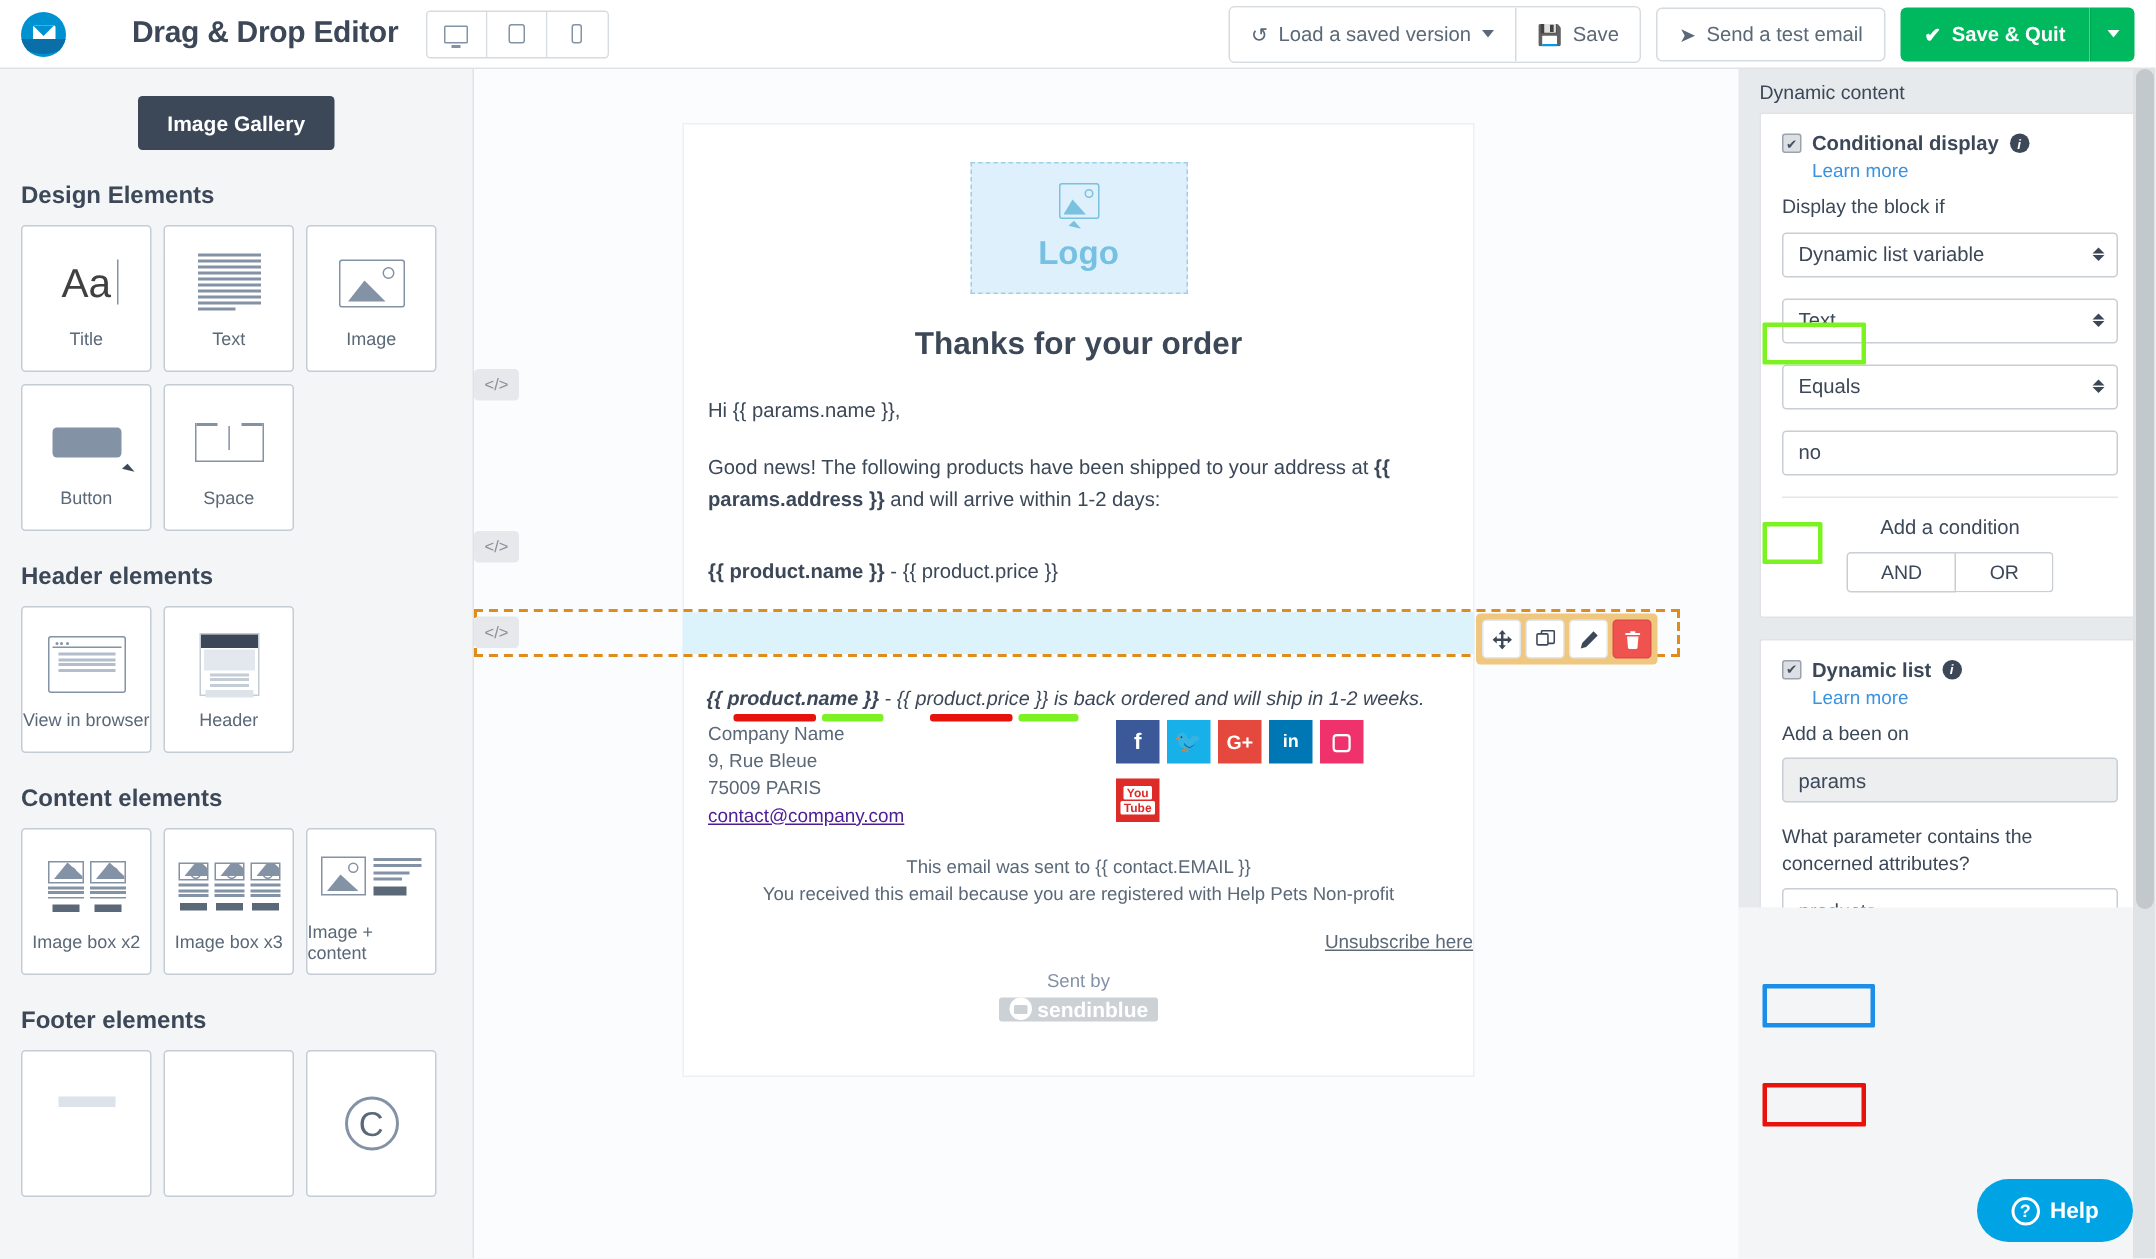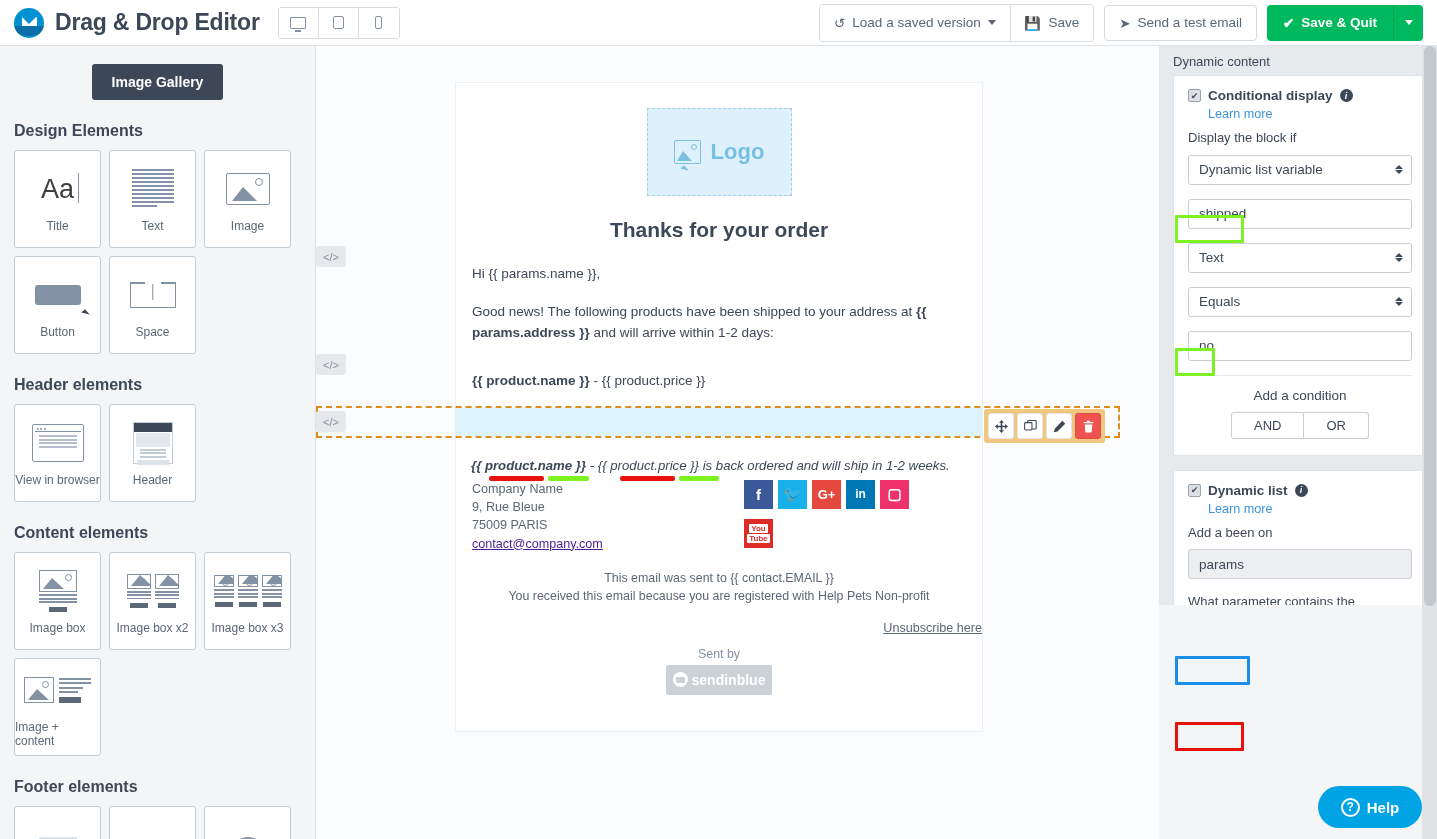--- a/index.html
+++ b/index.html
@@ -33,21 +33,21 @@
   }
   .logo-mark .env:before {
     content: ""; position: absolute; left: 0; top: 0;
     border-left: 7.5px solid transparent; border-right: 7.5px solid transparent;
     border-top: 7px solid #0092d0;
   }
   .logo-mark .swoosh {
     position: absolute; bottom: 2px; left: -2px; width: 34px; height: 10px;
     background: #0a6ea8; border-radius: 0 0 50% 50%/0 0 100% 100%;
   }
-  .brand-title { font-size: 23px; font-weight: bold; color: #3c4858; letter-spacing: -0.2px; }
+  .brand-title { font-size: 20px; font-weight: bold; color: #3c4858; letter-spacing: -0.2px; margin-left: 33px; }
 
   .device-group { display: flex; margin-left: 18px; border: 1px solid #d6dbe0; border-radius: 3px; overflow: hidden; }
   .device-btn {
     width: 40px; height: 30px; background: #fff; border: none;
     border-right: 1px solid #d6dbe0; cursor: pointer;
     display: flex; align-items: center; justify-content: center;
   }
   .device-btn:last-child { border-right: none; }
   .dv-desktop { width: 16px; height: 12px; border: 1.6px solid #8492a6; border-radius: 1px; position: relative; }
   .dv-desktop:after { content:""; position:absolute; left:4px; bottom:-4px; width:6px; height:2px; background:#8492a6; }
@@ -154,21 +154,21 @@
     position: absolute; top: 46px; left: 316px; width: 843px; height: 793px;
     background: #fbfcfd; overflow: hidden;
   }
   .email-sheet {
     position: absolute; left: 139px; top: 36px; width: 528px; background: #fff;
     border: 1px solid #eceff3;
   }
   .logo-block { padding: 25px 0 18px; display: flex; justify-content: center; }
   .logo-ph {
     width: 145px; height: 88px; background: #ddf0fb; border: 1px dashed #9fcfe8;
-    display: flex; align-items: center; justify-content: center; gap: 10px;
+    display: flex; align-items: center; justify-content: center; gap: 10px; flex-direction: column;
   }
   .logo-ph .pic { width: 27px; height: 24px; border: 1.6px solid #7cc0e0; border-radius: 2px; position: relative; }
   .logo-ph .pic:before { content:""; position:absolute; left:2px; bottom:2px;width:0;height:0;
     border-left: 6px solid transparent; border-right: 9px solid transparent; border-bottom: 10px solid #7cc0e0; }
   .logo-ph .pic:after { content:""; position:absolute; right:3px; top:3px; width:4px;height:4px;border:1.4px solid #7cc0e0;border-radius:50%; }
   .logo-ph .pic .cur { position:absolute; left:6px; bottom:-9px; width:0;height:0;
     border-left: 7px solid #7cc0e0; border-bottom: 5px solid transparent; transform: rotate(48deg); }
   .logo-ph .txt { font-size: 22px; font-weight: bold; color: #76c0e3; }
   .email-h1 { text-align: center; font-size: 21px; font-weight: bold; color: #3c4858; padding: 4px 0 22px; }
   .email-body { padding: 0 16px 4px; font-size: 13.5px; line-height: 1.55; color: #3c4858; }
@@ -215,21 +215,21 @@
   .soc { width: 29px; height: 29px; display: flex; align-items: center; justify-content: center; color: #fff; font-weight: bold; font-size: 15px; }
   .soc.fb { background: #3b5998; } .soc.tw { background: #18b0e8; }
   .soc.gp { background: #e5483c; font-size: 13px; } .soc.li { background: #0077b5; font-size: 12px; }
   .soc.ig { background: #f0326c; } .soc.yt { background: #dd2c28; flex-direction: column; gap: 1px; font-size: 8px; }
   .soc.yt b { background: #fff; color: #dd2c28; padding: 0 2px; border-radius: 1px; display:block; line-height: 9px; }
   .email-legal { text-align: center; font-size: 12.4px; color: #5a6877; line-height: 1.5; padding: 6px 16px 0; }
   .unsub { text-align: right; padding: 14px 0 4px; }
   .unsub a { font-size: 12.6px; color: #5a6877; }
   .sent-by { text-align: center; font-size: 12.4px; color: #8492a6; padding-top: 8px; }
   .sb-badge {
-    margin: 4px auto 36px; width: 106px; height: 30px; background: #ccd1d6; border-radius: 2px;
+    margin: 4px auto 36px; width: 106px; height: 16px; background: #ccd1d6; border-radius: 2px;
     display: flex; align-items: center; justify-content: center; gap: 4px; color: #fff;
     font-size: 14px; font-weight: bold;
   }
   .sb-badge .mk { width: 15px; height: 15px; background: #fff; border-radius: 50%; position: relative; }
   .sb-badge .mk:after { content:""; position:absolute; left:3px; top:5px; width:9px;height:6px;background:#ccd1d6;border-radius:1px; }
 
   
   .rightpanel {
     position: absolute; top: 46px; left: 1159px; width: 278px; height: 559px;
     background: #e7eaec; overflow: hidden; padding: 8px 10px 0 14px;
@@ -415,34 +415,20 @@
             </div>
         </div>
         <div class="lbl">Header</div>
       </div>
     </div>
 
     <div class="sec-title">Content elements</div>
     <div class="card-grid">
       <div class="el-card">
         <div class="el-art">
-          <div class="ib">
-              <div class="ph"></div>
-              <div class="tx">
-                <i></i>
-                <i></i>
-                <i></i>
-              </div>
-              <div class="btnblk"></div>
-            </div>
-        </div>
-        <div class="lbl">Image box</div>
-      </div>
-      <div class="el-card">
-        <div class="el-art">
           <div class="multi">
             <div class="ib">
                 <div class="ph"></div>
                 <div class="tx">
                   <i></i>
                   <i></i>
                   <i></i>
                 </div>
                 <div class="btnblk"></div>
               </div>
@@ -643,23 +629,20 @@
       <div class="fld-label">Display the block if</div>
 
       <div class="sel-box">
         <span>Dynamic list variable</span>
         <span class="spin">
             <span class="up"></span>
             <span class="dn"></span>
           </span>
       </div>
 
-      <div class="txt-box">
-        <span>shipped</span>
-      </div>
 
       <div class="sel-box">
         <span>Text</span>
         <span class="spin">
             <span class="up"></span>
             <span class="dn"></span>
           </span>
       </div>
 
       <div class="sel-box">

